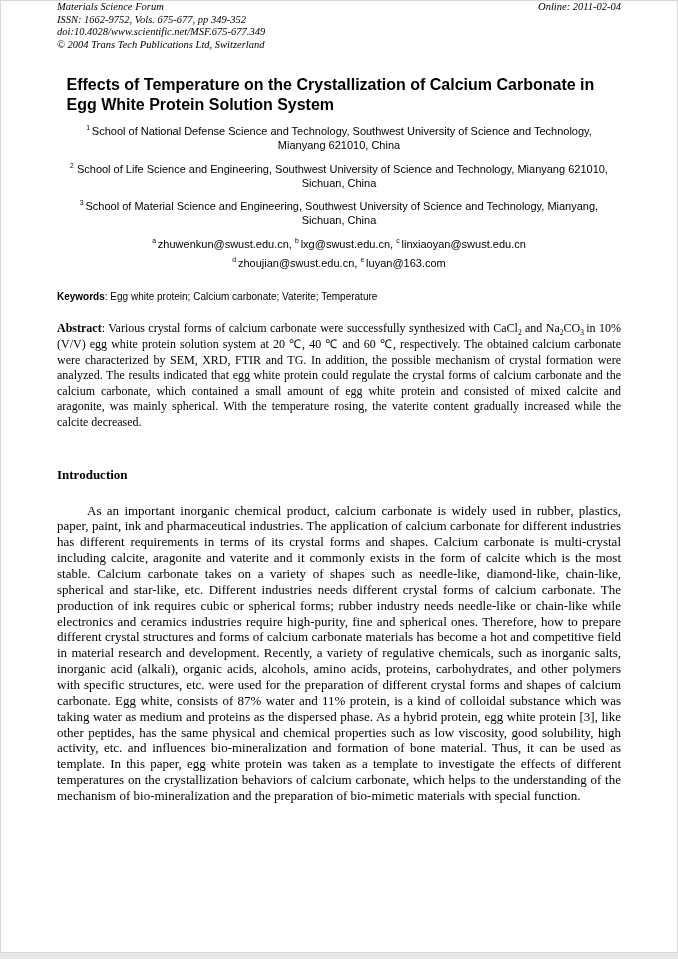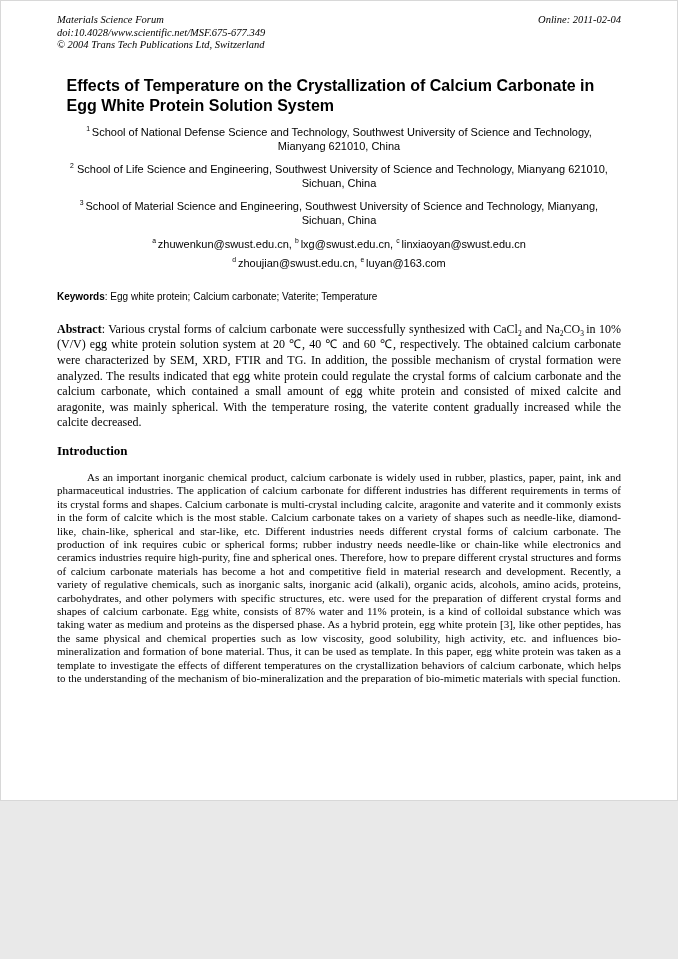--- a/index.html
+++ b/index.html
@@ -1,20 +1,20 @@
 <!DOCTYPE html>
 <html><head>
 <meta charset="utf-8">
 <style>
   * { margin: 0; padding: 0; box-sizing: border-box; }
   html, body { background: #e9e9e9; }
   body { width: 678px; height: 959px; font-family: "Liberation Serif", serif; color: #000; }
   .page {
-    width: 678px; height: 801px; background: #ffffff;
-    padding: 14px 57px 18px 57px; overflow: hidden;
+    width: 678px; height: 953px; background: #ffffff;
+    padding: 1px 57px 18px 57px; overflow: hidden;
     box-shadow: inset 0 0 0 1px #d8d8d8;
   }
   .header {
     display: flex; justify-content: space-between; align-items: flex-start;
     font-style: italic; font-size: 10.5px; line-height: 1.2;
   }
   .header-left div { white-space: nowrap; }
   .title {
     font-family: "Liberation Sans", sans-serif;
     font-size: 16px; font-weight: bold; 
@@ -34,37 +34,38 @@
     font-size: 11px; text-align: center; margin-top: 11px;
   }
   .emails.second { margin-top: 7px; }
   .keywords {
     font-family: "Liberation Sans", sans-serif;
     font-size: 10px; margin-top: 22px; line-height: 1.25;
   }
   .abstract {
     font-size: 12px; text-align: justify; line-height: 1.3; margin-top: 18px;
   }
-  .section-heading { font-size: 13px; font-weight: bold; margin-top: 12px; }
+  .section-heading { font-size: 13px; font-weight: bold; margin-top: 36px; }
   .body-par {
-    font-size: 11px; text-align: justify; line-height: 1.22;
-    margin-top: 12px; text-indent: 30px;
+    font-size: 13px; text-align: justify; line-height: 1.22;
+    margin-top: 20px; text-indent: 30px;
   }
   sup { font-size: 0.62em; vertical-align: super; line-height: 0; }
   sub { font-size: 0.62em; vertical-align: sub; line-height: 0; }
   b { font-weight: bold; }
 </style>
 </head>
 <body>
 
 <div class="page">
 
   <header class="header">
     <div class="header-left">
       <div>Materials Science Forum</div>
+      <div>ISSN: 1662-9752, Vols. 675-677, pp 349-352</div>
       <div>doi:10.4028/www.scientific.net/MSF.675-677.349</div>
       <div>© 2004 Trans Tech Publications Ltd, Switzerland</div>
     </div>
     <div class="header-right">Online: 2011-02-04</div>
   </header>
 
   <h1 class="title">Effects of Temperature on the Crystallization of Calcium Carbonate in Egg White Protein Solution System</h1>
 
 
   <p class="affiliation"><sup>1 </sup>School of National Defense Science and Technology, Southwest University of Science and Technology, Mianyang 621010, China</p>

